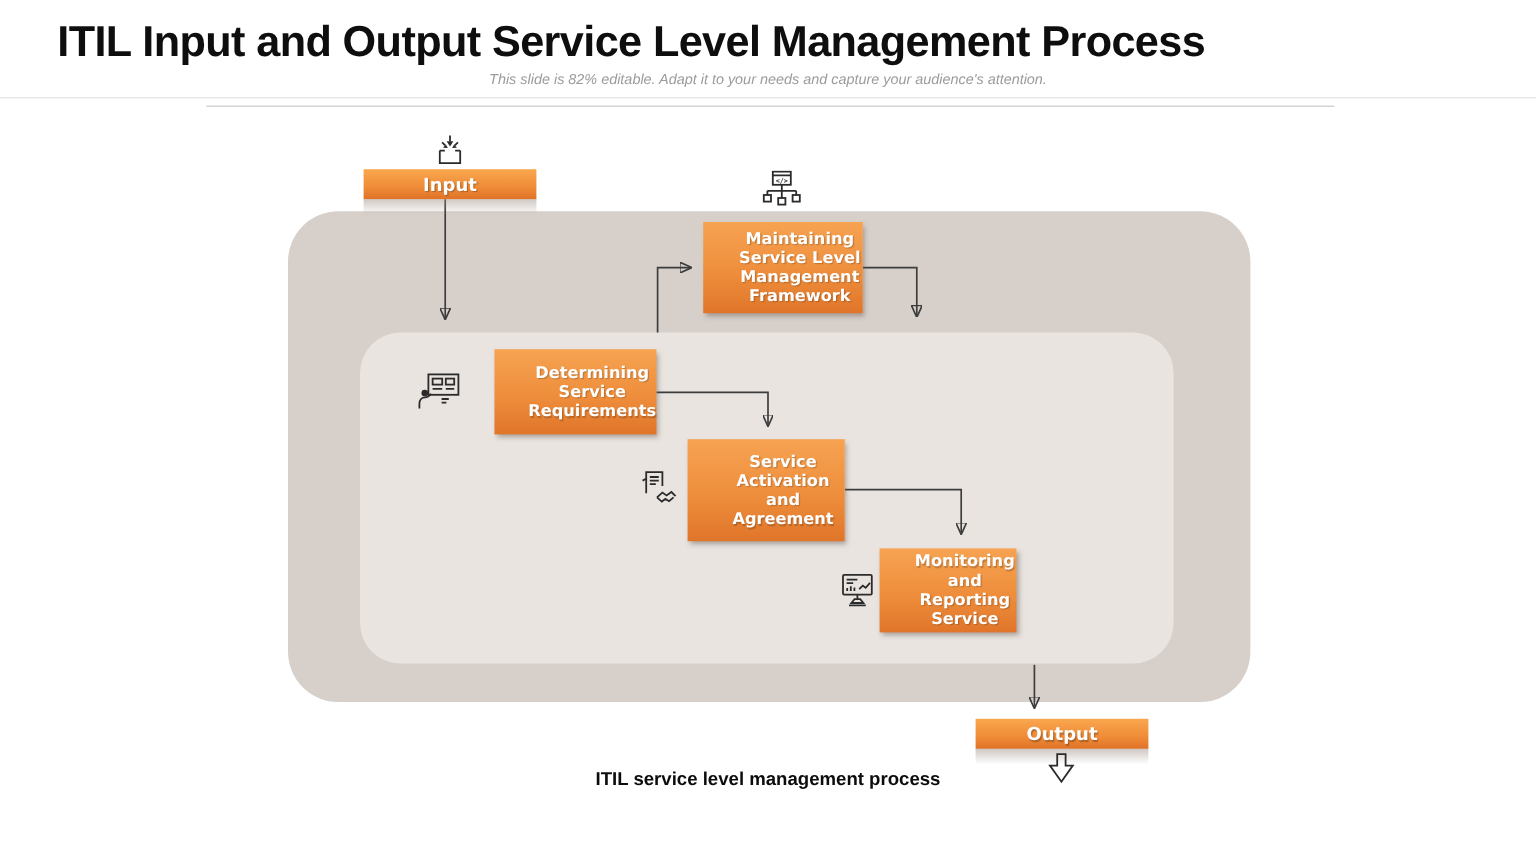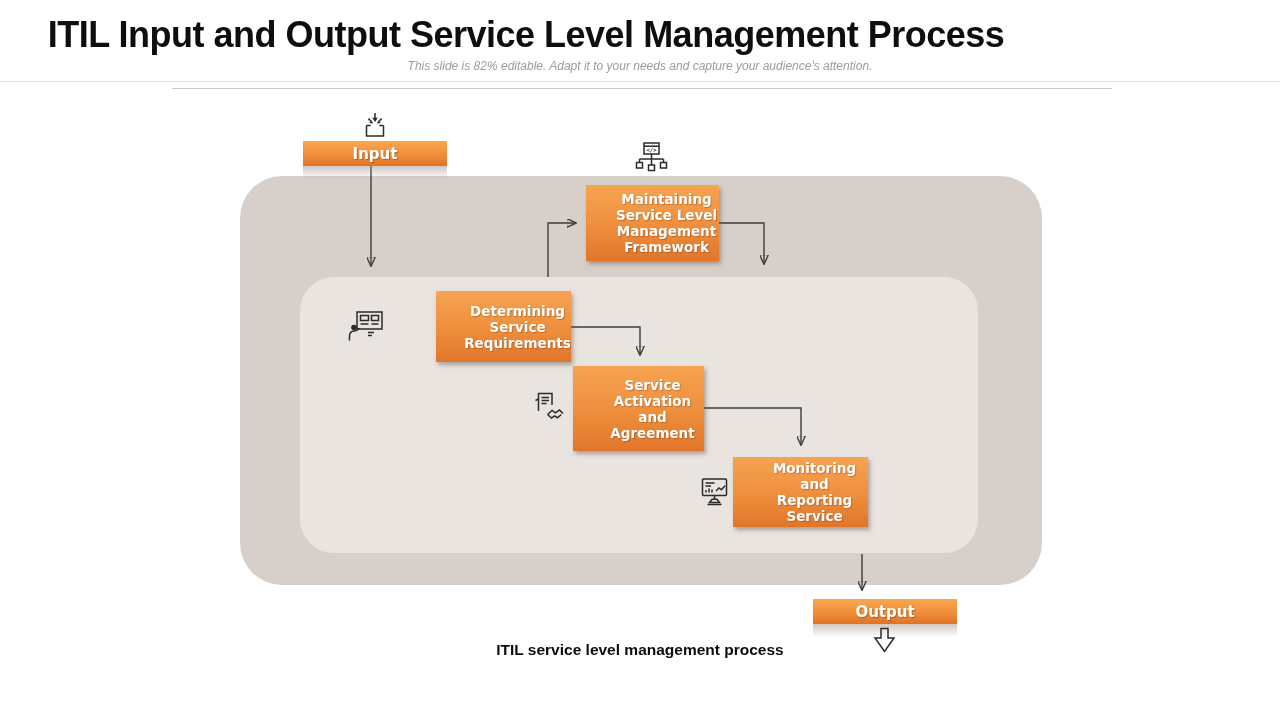--- a/index.html
+++ b/index.html
@@ -25,23 +25,23 @@
   .connectors { position:absolute; left:0; top:0; z-index:3; pointer-events:none; }
   .connectors path { stroke:#3d3d3d; stroke-width:1.4; fill:none; }
 
   
   .node { position:absolute; z-index:4; display:flex; align-items:center; justify-content:center;
           text-align:center; color:#fff; font-weight:700; font-size:13.5px; line-height:16px;
           white-space:pre-line; font-family:"DejaVu Sans","Liberation Sans",sans-serif;
           background:linear-gradient(180deg,#f6a352 0%,#ee8e3c 55%,#e0752a 100%);
           box-shadow:2px 3px 4px rgba(110,95,85,.5); text-shadow:1px 1px 1px rgba(0,0,0,.22);padding-left:28px; }
   .node-maintaining { left:586px; top:185px; width:133px; height:76px; }
-  .node-determining { left:436px; top:291px; width:135px; height:71px; }
+  .node-determining { left:412px; top:291px; width:135px; height:71px; }
   .node-activation  { left:573px; top:366px; width:131px; height:85px; }
-  .node-monitoring  { left:733px; top:457px; width:135px; height:70px; }
+  .node-monitoring  { left:733px; top:457px; width:114px; height:70px; }
 
   
   .chip { position:absolute; z-index:4; display:flex; align-items:center; justify-content:center;
           color:#fff; font-weight:700; font-size:15px;
           font-family:"DejaVu Sans","Liberation Sans",sans-serif;
           background:linear-gradient(180deg,#f9a74e 0%,#ef8c38 60%,#df7227 100%);
           text-shadow:1px 1px 1px rgba(0,0,0,.28); }
   .chip::after { content:""; position:absolute; top:100%; left:0; right:0; height:13px;
           background:linear-gradient(180deg,rgba(150,133,122,.45),rgba(255,255,255,0)); }
   .chip-input  { left:303px; top:141px; width:144px; height:25px; }

